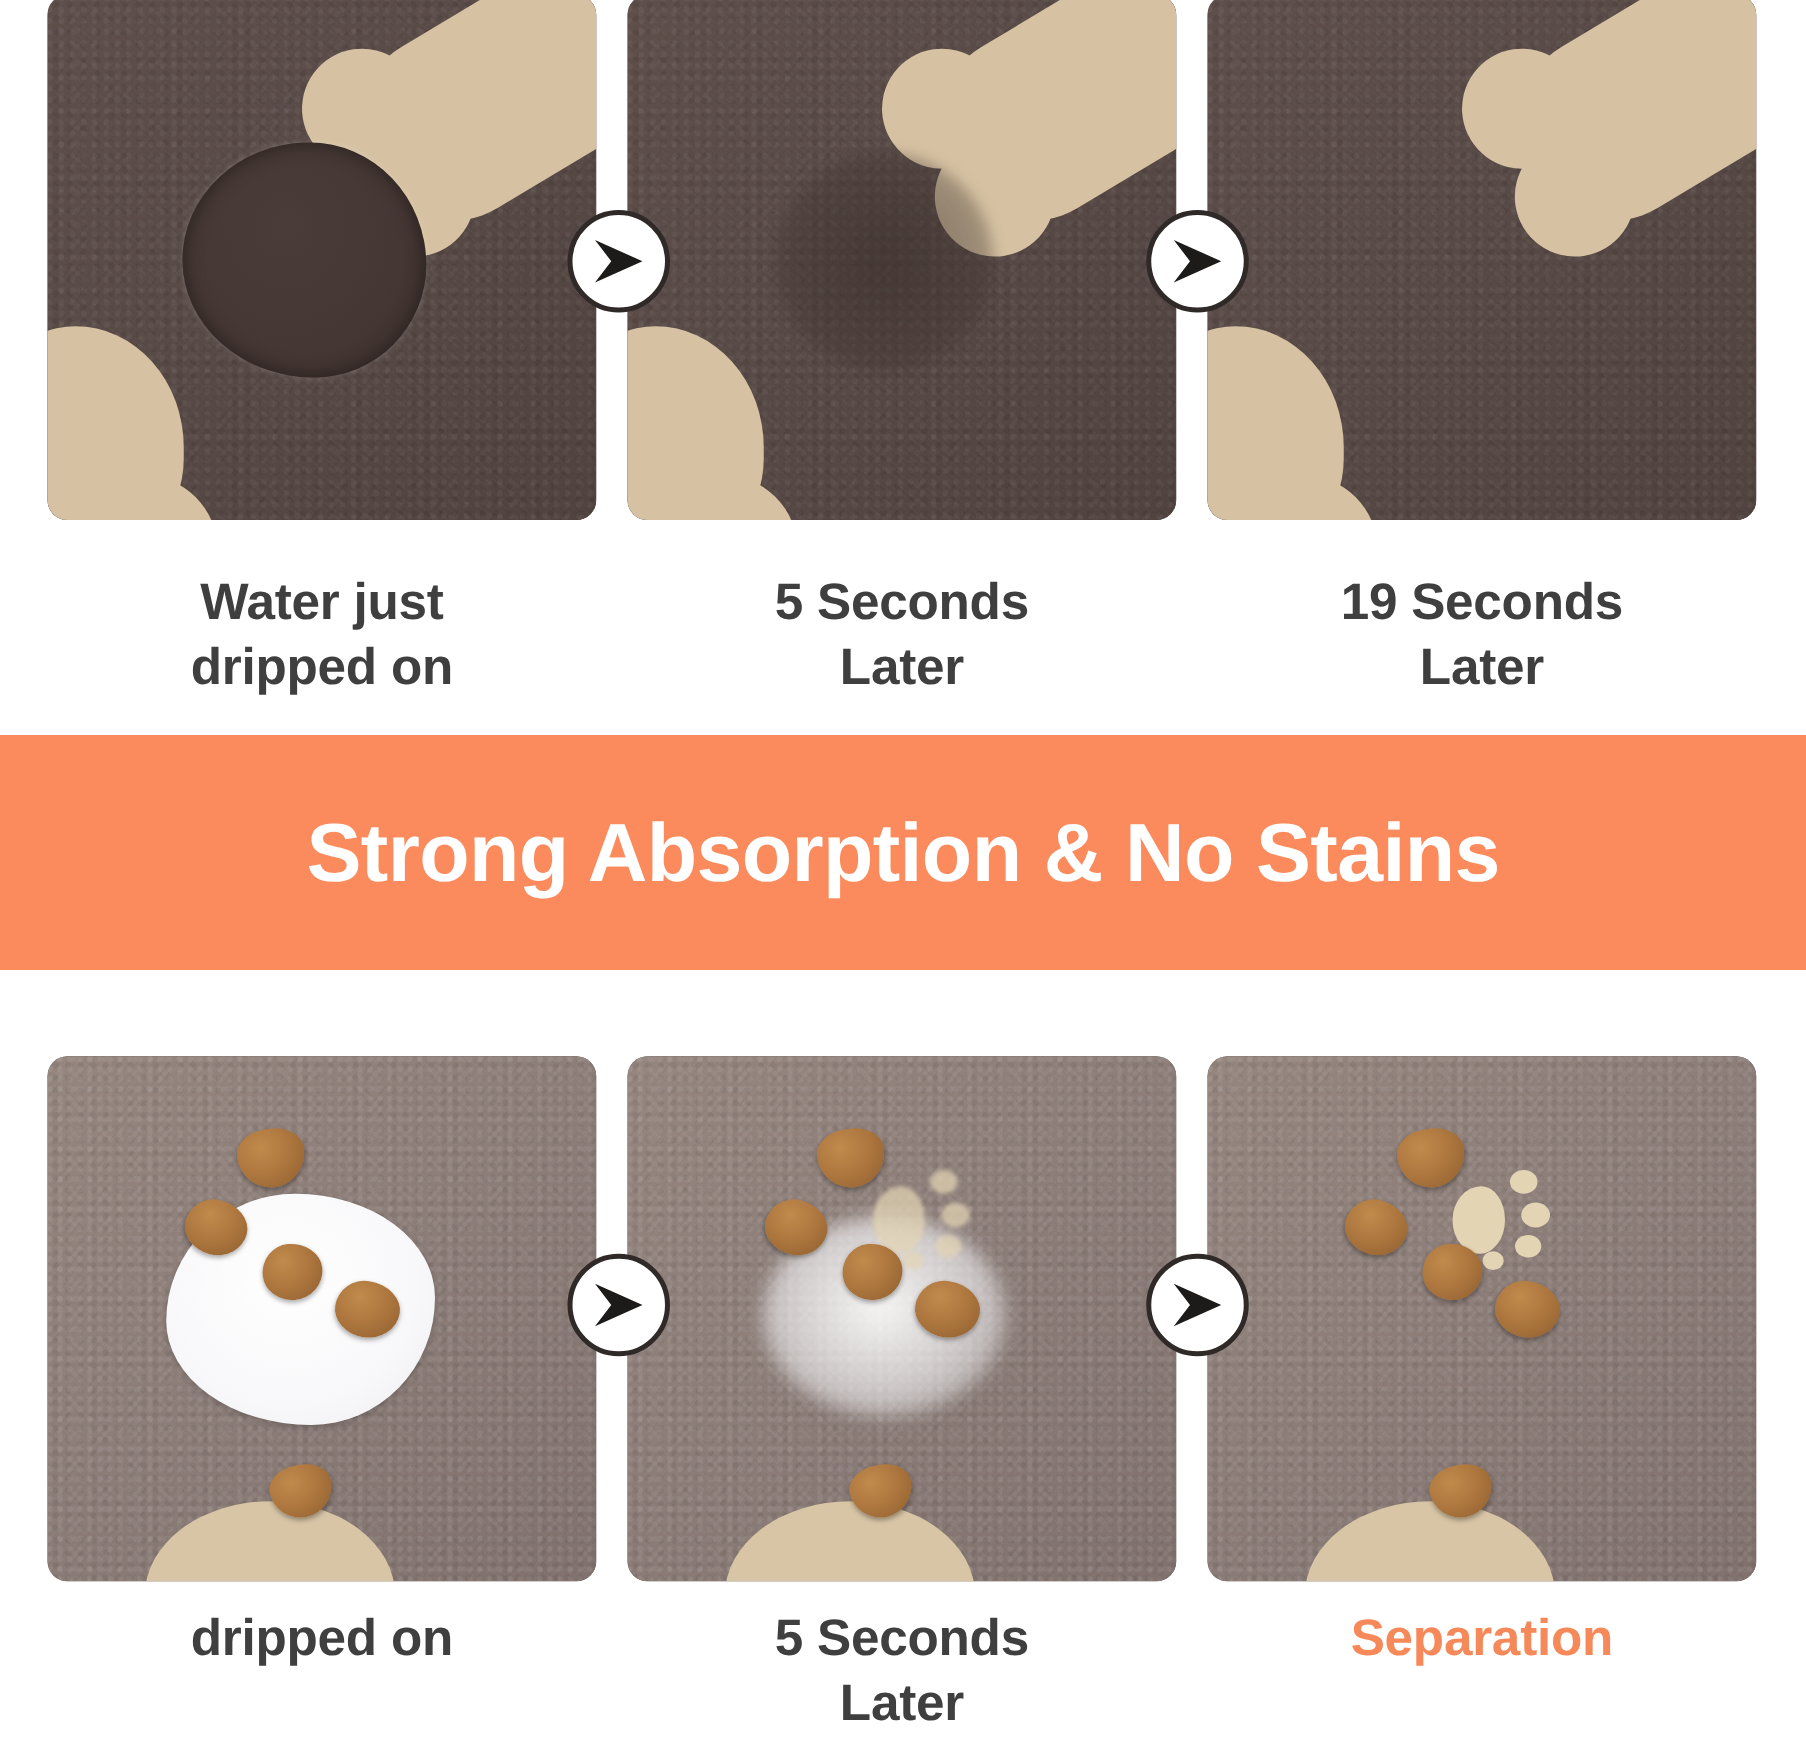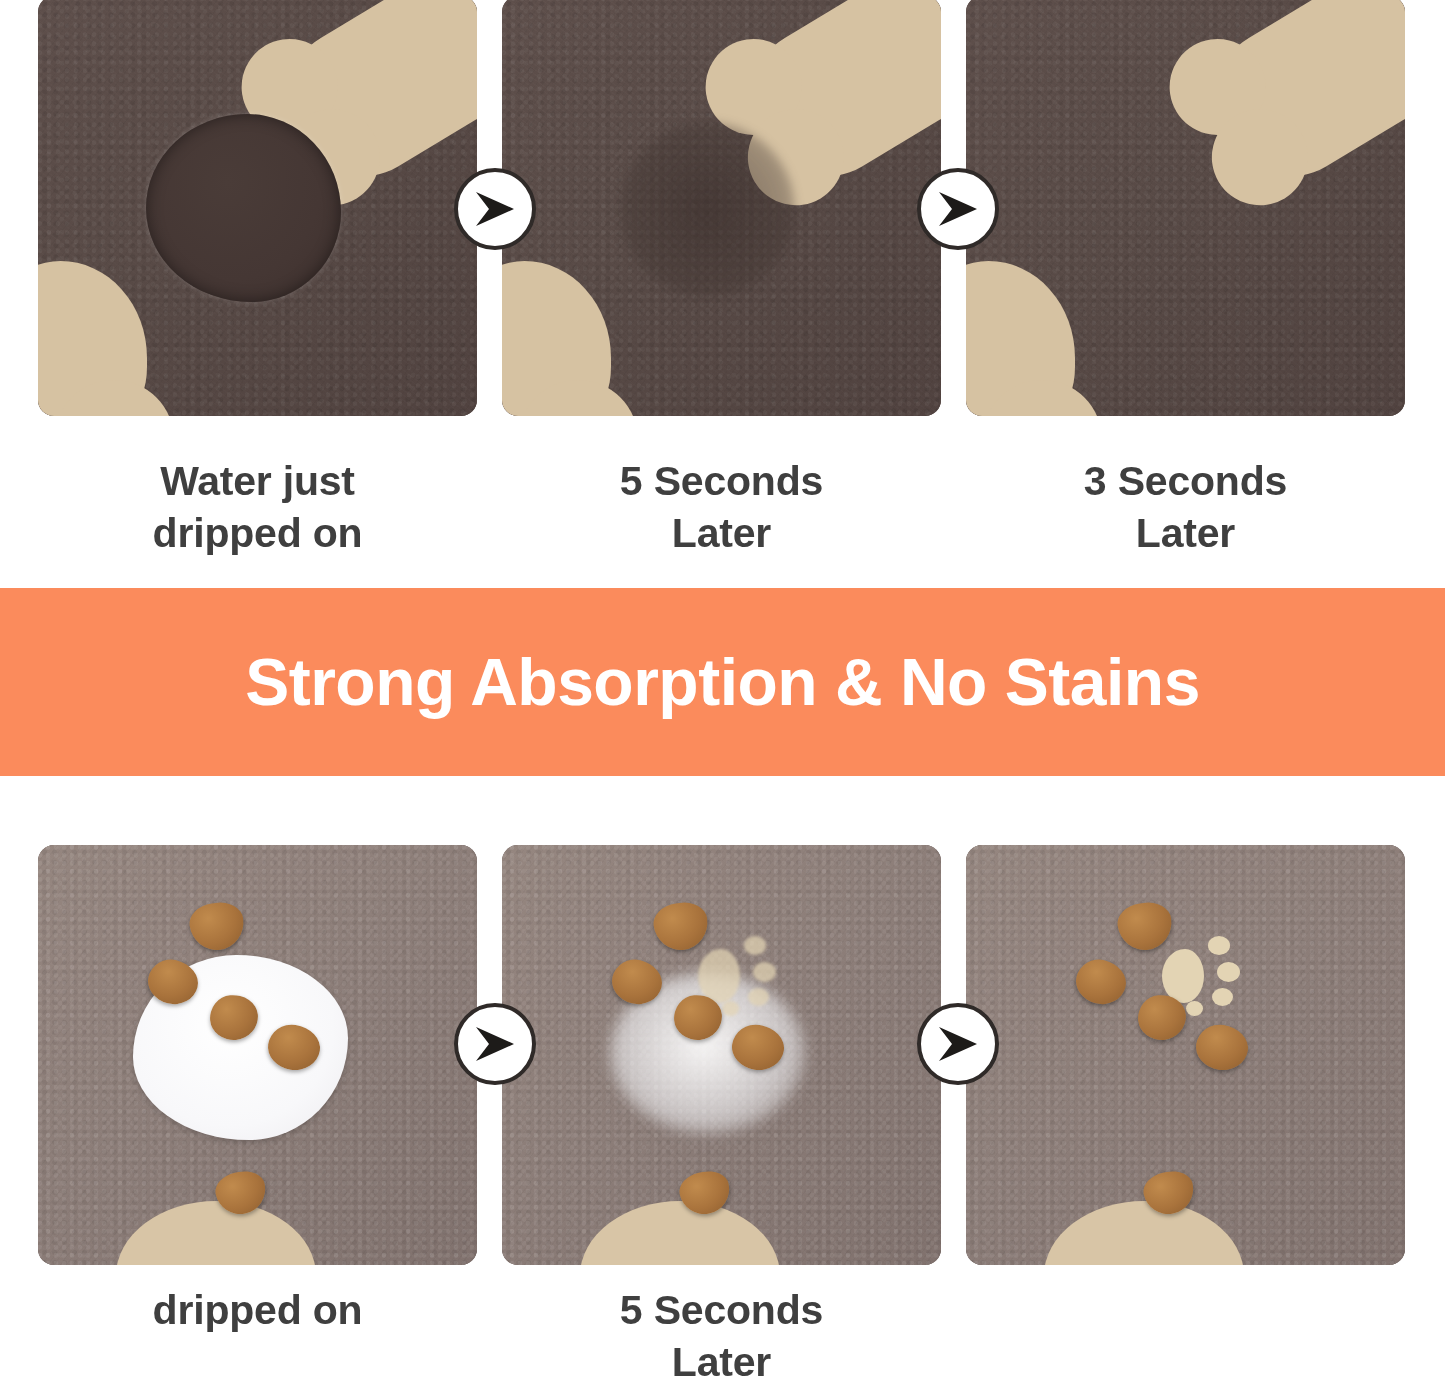--- a/index.html
+++ b/index.html
@@ -279,21 +279,21 @@
   <div class="caption-row top">
     <div class="caption">
       <div>Water just</div>
       <div>dripped on</div>
     </div>
     <div class="caption">
       <div>5 Seconds</div>
       <div>Later</div>
     </div>
     <div class="caption">
-      <div>3 Seconds</div>
+      <div>19 Seconds</div>
       <div>Later</div>
     </div>
   </div>
 
   <div class="banner">
     <div class="banner-text">Strong Absorption &amp; No Stains</div>
   </div>
 
   <div class="photo-row bottom">
 
@@ -361,16 +361,17 @@
 
   <div class="caption-row bottom">
     <div class="caption">
       <div>dripped on</div>
     </div>
     <div class="caption">
       <div>5 Seconds</div>
       <div>Later</div>
     </div>
     <div class="caption accent">
+      <div>Separation</div>
     </div>
   </div>
 
 </div>
 
 </body></html>

